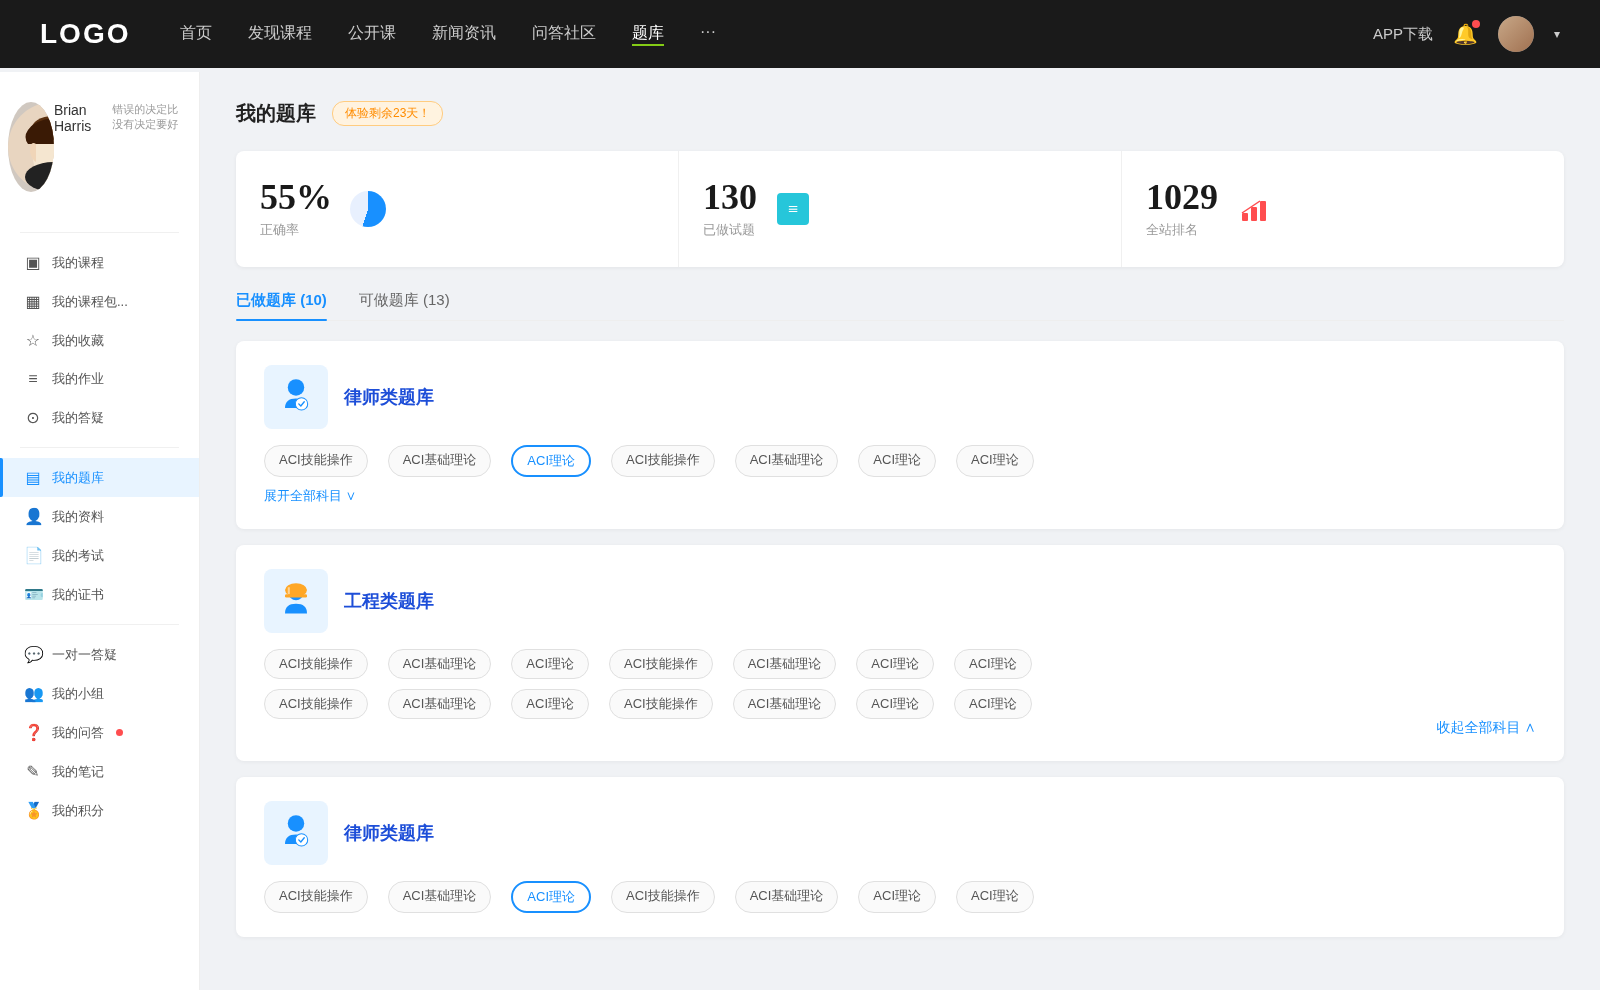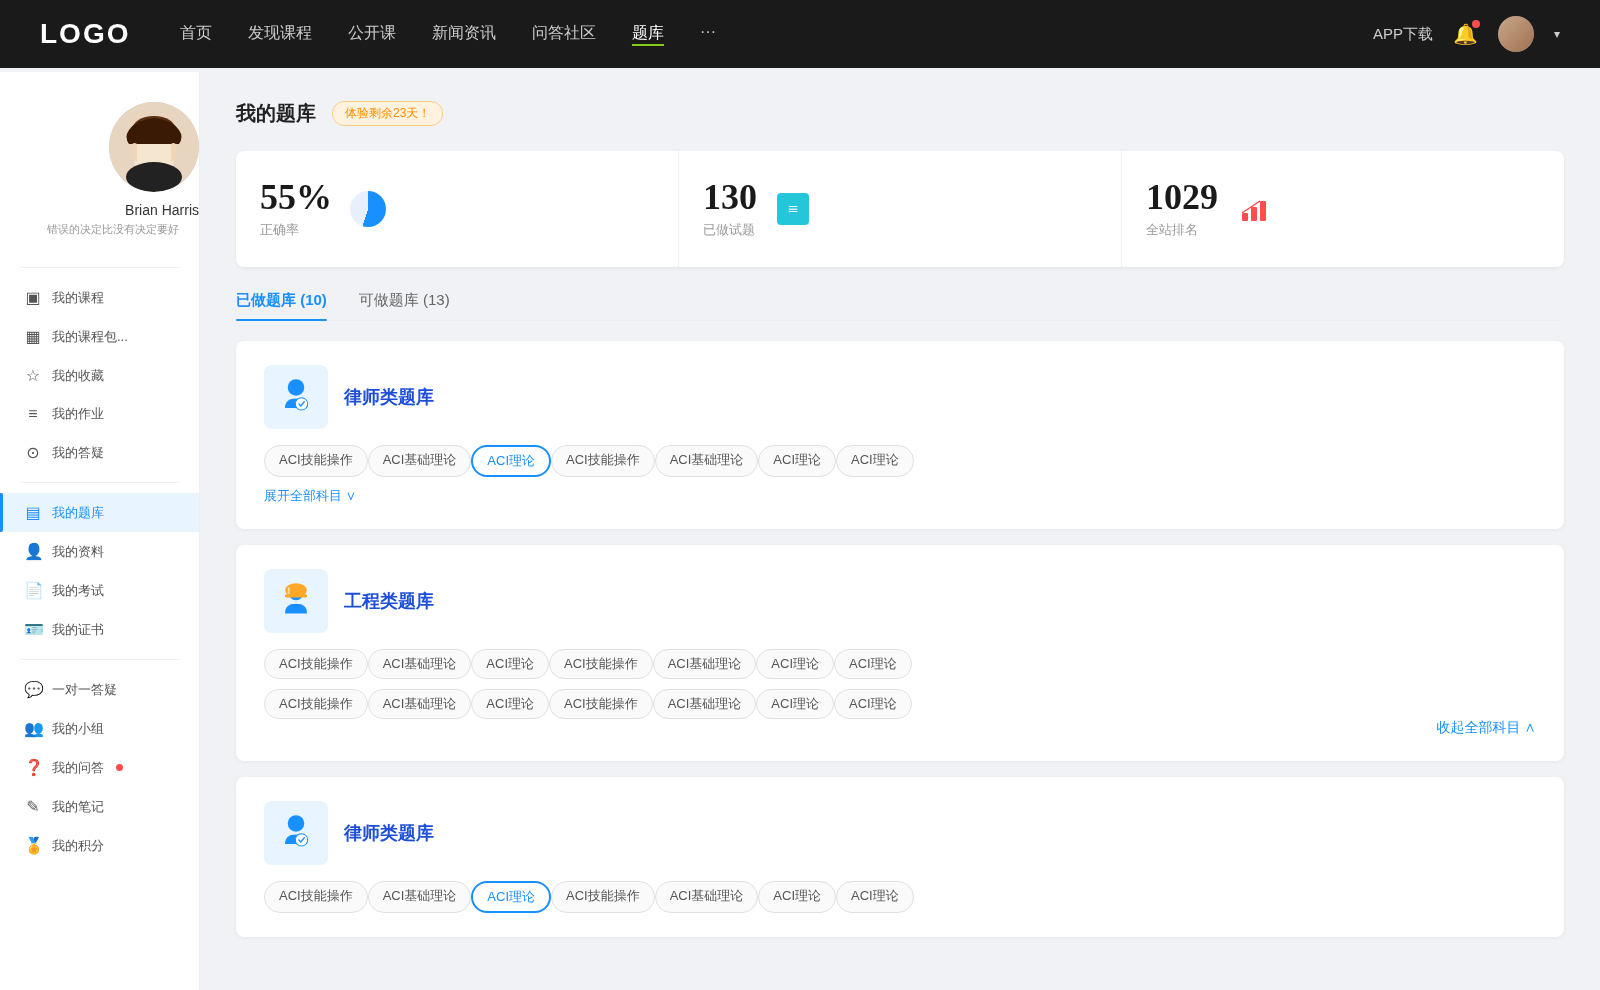--- a/index.html
+++ b/index.html
@@ -18,21 +18,21 @@
     .navbar-bell-icon { color: #fff; font-size: 20px; }
     .navbar-bell-dot { position: absolute; top: -2px; right: -2px; width: 8px; height: 8px; background: #ff4d4f; border-radius: 50%; }
     .navbar-avatar { width: 36px; height: 36px; border-radius: 50%; background: #888; overflow: hidden; cursor: pointer; }
     .navbar-chevron { color: #ccc; font-size: 12px; cursor: pointer; }
 
     
     .layout { display: flex; margin-top: 72px; min-height: calc(990px - 72px); }
 
     
     .sidebar { width: 200px; background: #fff; padding: 30px 0; flex-shrink: 0; border-right: 1px solid #eee; }
-    .sidebar-avatar-wrap { display: flex; flex-direction: column; align-items: flex-end; padding: 0 0 20px 8px; }
+    .sidebar-avatar-wrap { display: flex; flex-direction: row; align-items: flex-start; padding: 0 0 20px 8px; }
     .sidebar-avatar { width: 90px; height: 90px; border-radius: 50%; background: #d0c8c0; overflow: hidden; margin-bottom: 10px; }
     .sidebar-name { font-size: 14px; color: #333; font-weight: 500; margin-bottom: 4px; }
     .sidebar-bio { font-size: 11px; color: #999; text-align: center; padding: 0 20px; line-height: 1.4; }
     .sidebar-divider { height: 1px; background: #f0f0f0; margin: 10px 20px; }
     .sidebar-menu { list-style: none; }
     .sidebar-item { display: flex; align-items: center; gap: 10px; padding: 10px 24px; cursor: pointer; font-size: 14px; color: #555; position: relative; }
     .sidebar-item.active { color: #1890ff; background: #e8f4ff; }
     .sidebar-item.active::before { content: ''; position: absolute; left: 0; top: 0; bottom: 0; width: 3px; background: #1890ff; border-radius: 0 2px 2px 0; }
     .sidebar-item-icon { font-size: 16px; width: 18px; text-align: center; flex-shrink: 0; }
     .sidebar-item-label { font-size: 13px; }
@@ -59,21 +59,21 @@
     .tab-item.active { color: #1890ff; font-weight: 600; }
     .tab-item.active::after { content: ''; position: absolute; bottom: -1px; left: 0; right: 0; height: 2px; background: #1890ff; border-radius: 1px; }
 
     
     .bank-list { display: flex; flex-direction: column; gap: 0; }
     .bank-card { background: #fff; border-radius: 8px; margin-bottom: 16px; padding: 24px 28px; box-shadow: 0 1px 4px rgba(0,0,0,0.05); }
     .bank-card-header { display: flex; align-items: center; gap: 16px; margin-bottom: 16px; }
     .bank-icon { width: 64px; height: 64px; border-radius: 8px; background: #e8f4ff; display: flex; align-items: center; justify-content: center; flex-shrink: 0; }
     .bank-icon svg { width: 44px; height: 44px; }
     .bank-card-title { font-size: 18px; font-weight: 600; color: #1d4ed8; }
-    .bank-tags { display: flex; flex-wrap: wrap; gap: 0; }
+    .bank-tags { display: flex; flex-wrap: wrap; gap: 20px; }
     .bank-tag { padding: 5px 14px; border-radius: 16px; font-size: 13px; color: #555; border: 1px solid #e0e0e0; cursor: pointer; background: #fafafa; }
     .bank-tag.selected { border: 2px solid #1890ff; color: #1890ff; background: #fff; font-weight: 500; }
     .bank-expand { text-align: left; color: #1890ff; font-size: 13px; cursor: pointer; margin-top: 10px; }
     .bank-collapse { text-align: right; color: #1890ff; font-size: 14px; cursor: pointer; }
 
     
     .pie-icon { width: 36px; height: 36px; border-radius: 50%; background: conic-gradient(#1890ff 0% 55%, #e8f0fe 55% 100%); }
     .list-icon-teal { width: 32px; height: 32px; background: #26c6da; border-radius: 4px; display: flex; align-items: center; justify-content: center; color: #fff; font-size: 18px; }
     .list-icon-orange { width: 32px; height: 32px; background: #ffa726; border-radius: 4px; display: flex; align-items: center; justify-content: center; color: #fff; font-size: 18px; }
   </style>

